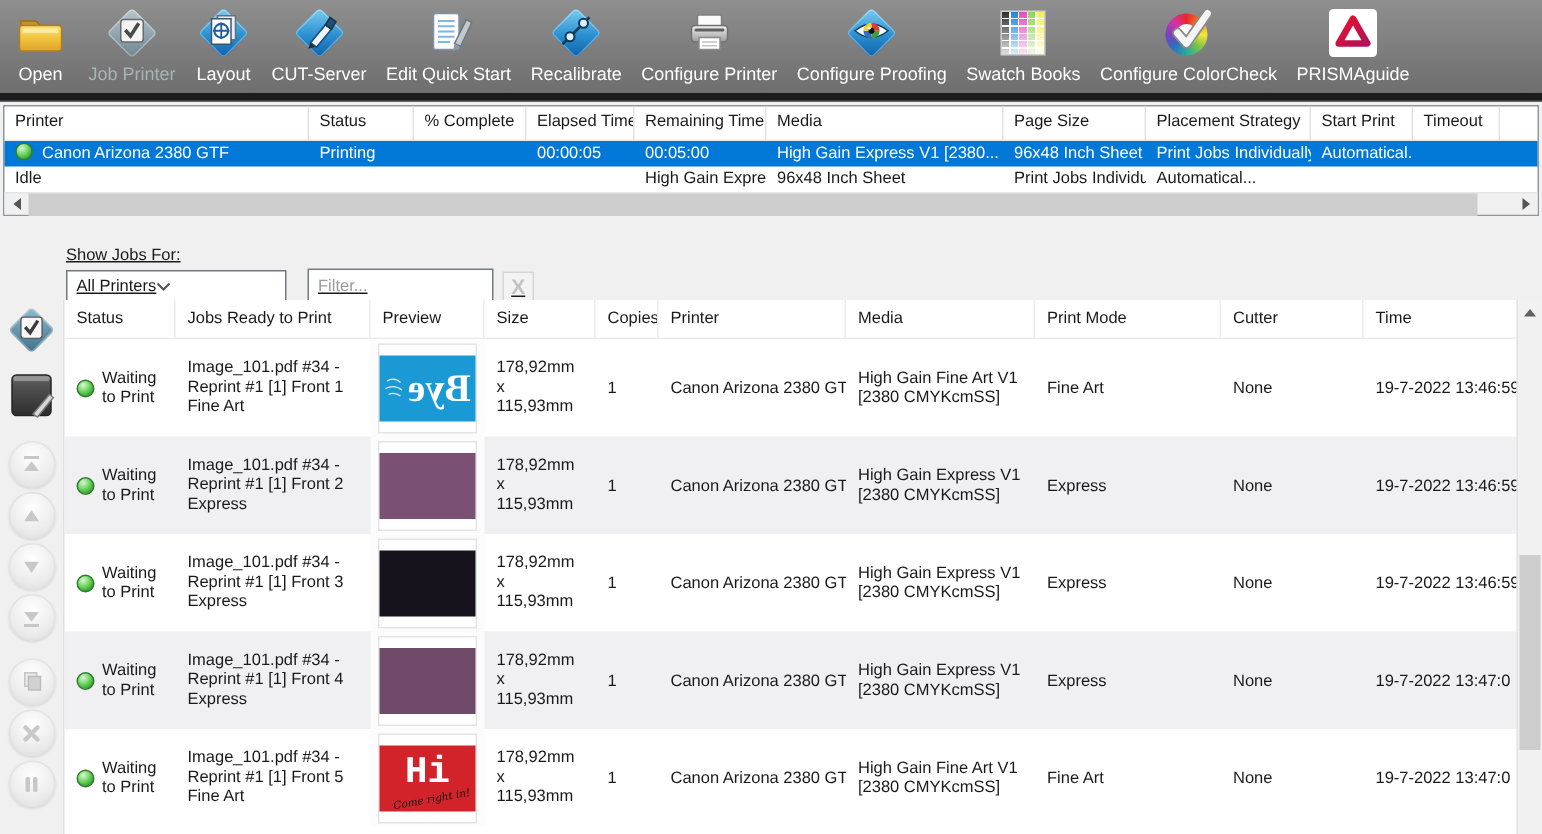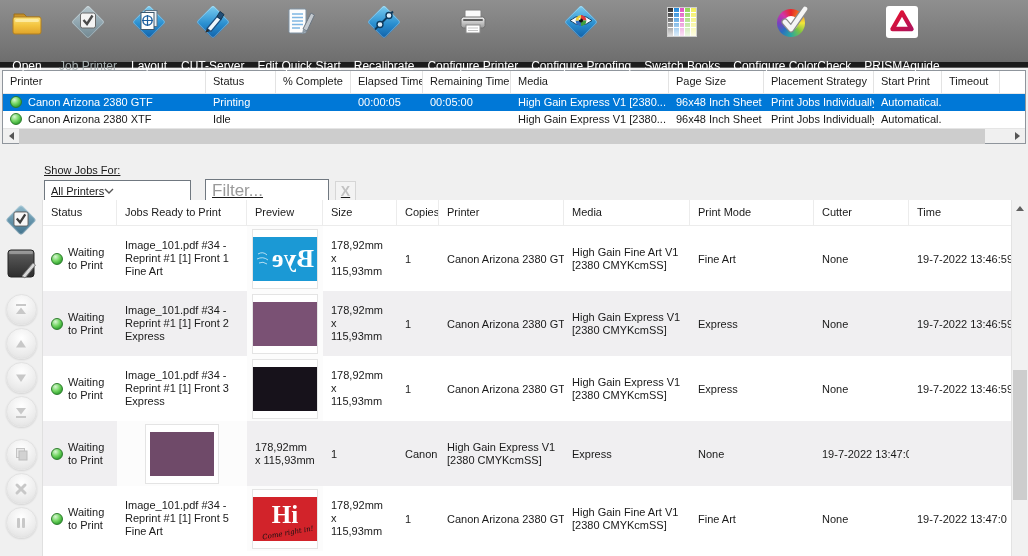--- a/index.html
+++ b/index.html
@@ -11,21 +11,21 @@
     font-size:11px; color:#1a1a1a;
     position:relative;
   }
 
   
   .toolbar {
     height:62px; background:linear-gradient(#8f8f8f,#6e6e6e);
     display:flex; align-items:flex-start;
     padding:3px 8px 0 8px; gap:13px;
   }
-  .tb-item { display:flex; flex-direction:column; align-items:center; gap:18px;
+  .tb-item { display:flex; flex-direction:column; align-items:center; gap:1px;
     color:#fff; font-size:12px; white-space:nowrap; cursor:default; }
   .tb-item .tb-icon { width:38px; height:38px; position:relative;
     display:flex; align-items:center; justify-content:center; }
   .tb-item.disabled .tb-label { color:#aab3b4; }
   .dark-strip { height:6px; background:#1c1c1c; border-bottom:1px solid #606060; }
 
   .diamond { position:absolute; left:50%; top:50%; width:24px; height:24px;
     transform:translate(-50%,-50%) rotate(45deg); border-radius:3px;
     background:linear-gradient(135deg,#7fd0f2 0%,#2a8fd0 55%,#0f5fa8 100%);
     box-shadow: inset 0 0 0 1px rgba(255,255,255,.3); }
@@ -52,21 +52,21 @@
   .tri.left  { border-top:4px solid transparent; border-bottom:4px solid transparent; border-right:5px solid #555; }
   .tri.right { border-top:4px solid transparent; border-bottom:4px solid transparent; border-left:5px solid #555; }
 
   
   .filterbar { padding:20px 0 0 44px;text-decoration:underline; }
   .filter-label { margin-bottom:3px; }
   .filter-controls { display:flex; align-items:center; margin-top:2px; }
   .combo { width:147px; height:22px; background:#fff; border:1px solid #707880;
     display:flex; align-items:center; padding:0 6px; }
   .filter-input { width:124px; height:24px; margin-left:14px; border:1px solid #707880;
-    padding:0 6px; font-family:"Liberation Sans",sans-serif; font-size:17px; color:#1a1a1a; background:#fff; }
+    padding:0 6px; font-family:"Liberation Sans",sans-serif; font-size:11px; color:#1a1a1a; background:#fff; }
   .filter-input::placeholder { color:#9a9a9a; }
   .clear-btn { width:21px; height:21px; margin-left:6px; background:#f3f3f3;
     border:1px solid #d6d6d6; color:#c2c2c2; font-weight:bold; font-size:14px;
     display:flex; align-items:center; justify-content:center; }
 
   
   .jobs-area { position:absolute; left:0; top:200px; right:0; bottom:0; display:flex; }
   .side-rail { width:42px; display:flex; flex-direction:column; align-items:center; padding-top:2px; }
   .rail-icon { width:36px; height:36px; position:relative; display:flex; align-items:center; justify-content:center; }
   .circle-btn { width:31px; height:31px; border-radius:50%; margin-top:3px;
@@ -85,21 +85,21 @@
   .j-row .cell { padding:2px 8px; display:flex; align-items:center; overflow:hidden; }
   .j-row .cell.top3 { line-height:13px; }
   .status-cell .dot { flex:0 0 auto; margin-right:5px; }
   .status-text { line-height:13px; }
   .preview-cell { justify-content:center; background:#fcfcfc; }
   .preview-card { width:72px; height:58px; background:#fff; box-shadow:0 0 0 1px #e4e4e4;
     display:flex; align-items:center; justify-content:center; }
   .preview-img { width:64px; height:44px; position:relative; display:flex; align-items:center; justify-content:center; overflow:hidden; }
   .mirrored { transform:scaleX(-1); }
   .bye-text { font-family:"Liberation Serif",serif; font-weight:bold; font-size:26px; color:#fff; line-height:1; }
-  .hi-text  { font-family:Liberation Serif, serif; font-weight:bold; font-size:25px; color:#fff; line-height:1; margin-top:-8px;}
+  .hi-text  { font-family:Liberation Mono, monospace; font-weight:bold; font-size:25px; color:#fff; line-height:1; margin-top:-8px;}
   .hi-script { position:absolute; right:3px; bottom:4px; color:#111;
     font-family:"DejaVu Serif",serif; font-style:italic; font-size:7px; transform:rotate(-10deg); white-space:nowrap;}
   .nowrap { white-space:nowrap; }
   .vscroll { position:absolute; right:0; top:0; bottom:0; width:17px; background:#f1f1f1; border-left:1px solid #e3e3e3; }
   .vs-btn { height:17px; display:flex; align-items:center; justify-content:center; }
   .vs-thumb { position:absolute; left:1px; right:1px; top:170px; height:130px; background:#cdcdcd; }
   .tri.up   { border-left:4px solid transparent; border-right:4px solid transparent; border-bottom:5px solid #606060; }
 </style>
 </head>
 <body>
@@ -302,21 +302,20 @@
     <div class="cell">00:05:00</div>
     <div class="cell">High Gain Express V1 [2380...</div>
     <div class="cell">96x48 Inch Sheet</div>
     <div class="cell">Print Jobs Individually</div>
     <div class="cell">Automatical...</div>
     <div class="cell"></div>
     <div class="cell"></div>
   </div>
 
   <div class="p-grid p-row">
-    <div class="cell"><span class="dot"></span><span>Canon Arizona 2380 XTF</span></div>
     <div class="cell">Idle</div>
     <div class="cell"></div>
     <div class="cell"></div>
     <div class="cell"></div>
     <div class="cell">High Gain Express V1 [2380...</div>
     <div class="cell">96x48 Inch Sheet</div>
     <div class="cell">Print Jobs Individually</div>
     <div class="cell">Automatical...</div>
     <div class="cell"></div>
     <div class="cell"></div>
@@ -492,20 +491,21 @@
       <div class="cell">Express</div>
       <div class="cell">None</div>
       <div class="cell nowrap">19-7-2022 13:46:59</div>
     </div>
 
     <div class="j-grid j-row alt">
       <div class="cell status-cell">
           <span class="dot"></span>
         <span class="status-text">Waiting to Print</span>
         </div>
+      <div class="cell top3">Image_101.pdf #34 - Reprint #1 [1] Front 4 Express</div>
       <div class="cell preview-cell">
           <span class="preview-card">
         <span class="preview-img" style="background: rgb(111, 74, 105);"></span>
           </span>
         </div>
       <div class="cell top3">178,92mm x 115,93mm</div>
       <div class="cell">1</div>
       <div class="cell nowrap">Canon Arizona 2380 GTF</div>
       <div class="cell top3">High Gain Express V1 [2380 CMYKcmSS]</div>
       <div class="cell">Express</div>

